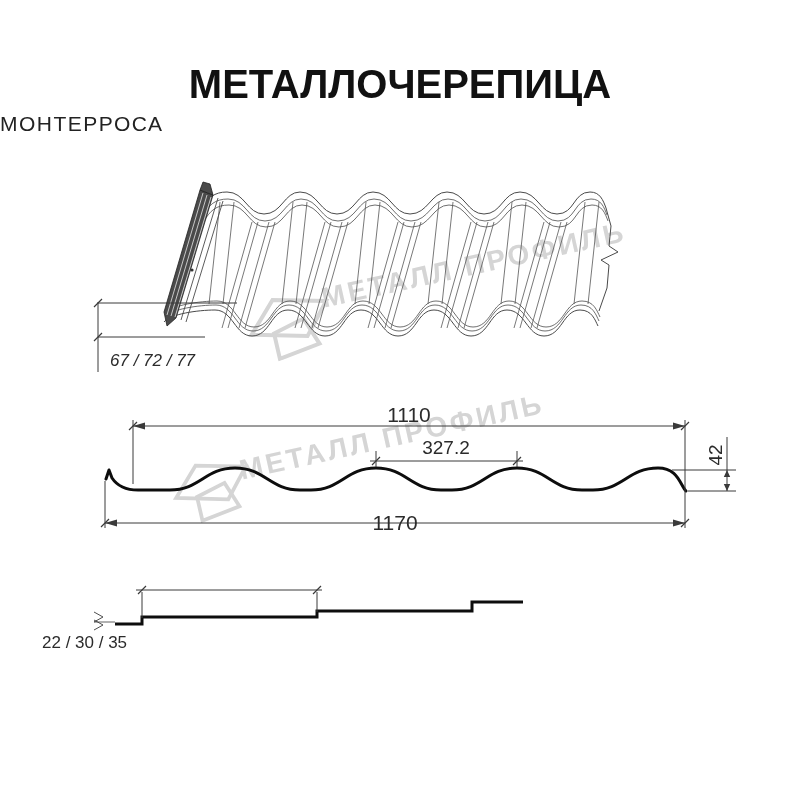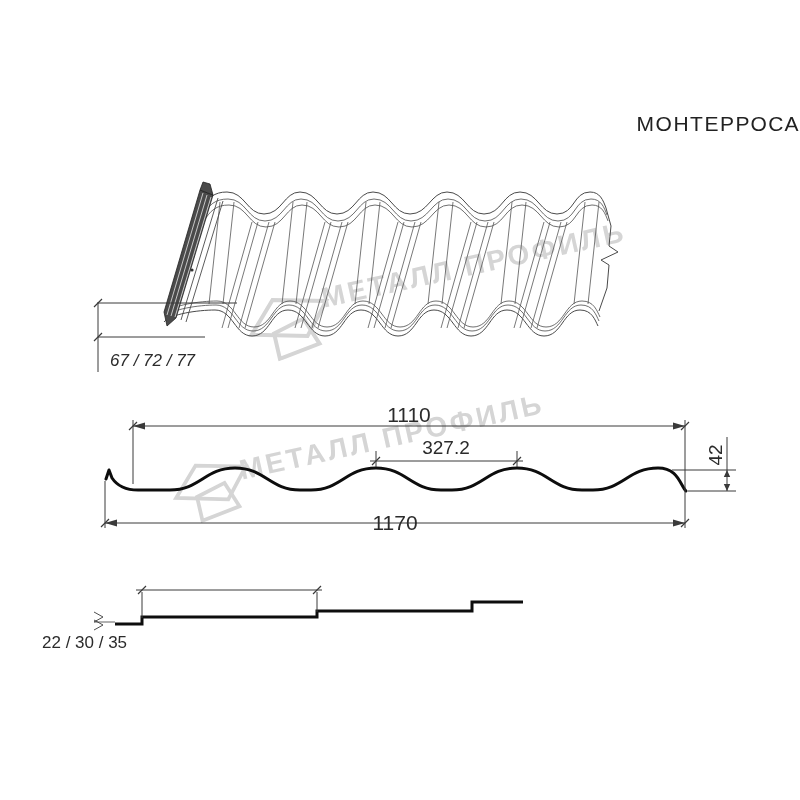--- a/index.html
+++ b/index.html
@@ -1,20 +1,20 @@
 <!DOCTYPE html>
 <html><head>
 <meta charset="utf-8">
 <style>
   html,body{margin:0;padding:0;background:#fff;}
   #page{position:relative;width:800px;height:800px;background:#fff;overflow:hidden;
         font-family:"Liberation Sans",sans-serif;color:#1a1a1a;}
   .title{position:absolute;left:0;top:62px;width:800px;text-align:center;
          font-size:40px;font-weight:800;letter-spacing:0px;color:#111;}
-  .subtitle{position:absolute;left:0;top:112px;width:800px;text-align:right;
+  .subtitle{position:absolute;left:0;top:112px;width:800px;text-align:left;
          font-size:21px;font-weight:500;letter-spacing:1.5px;color:#222;}
   .dim-label{position:absolute;font-size:17px;color:#2b2b2b;white-space:nowrap;}
   .dim-label.big{font-size:21px;}
   .dim-label.mid{font-size:19px;}
   .center{text-align:center;}
   .wm-text{position:absolute;font-size:28px;font-weight:700;letter-spacing:3px;
            color:#d5d5d5;white-space:nowrap;transform-origin:left center;}
   .wm-logo{position:absolute;transform-origin:center center;}
   svg{position:absolute;left:0;top:0;}
   .rot90{transform:rotate(-90deg);}
@@ -33,20 +33,21 @@
   <div class="wm-text" style="left:322px;top:283px;transform:rotate(-12.5deg);">МЕТАЛЛ ПРОФИЛЬ</div>
 
   <div class="wm-logo" style="left:168px;top:458px;transform:rotate(-13deg);">
     <svg width="86" height="62" viewBox="0 0 92 66" style="position:static">
       <path d="M8,34 L36,5 L88,18 L62,48 Z" fill="none" stroke="#d5d5d5" stroke-width="4"></path>
       <path d="M30,38 L62,30 L72,58 L30,64 Z" fill="none" stroke="#d5d5d5" stroke-width="4"></path>
     </svg>
   </div>
   <div class="wm-text" style="left:240px;top:455px;transform:rotate(-12.5deg);">МЕТАЛЛ ПРОФИЛЬ</div>
 
+  <div class="title">МЕТАЛЛОЧЕРЕПИЦА</div>
   <div class="subtitle">МОНТЕРРОСА</div>
 
   <svg width="800" height="800" viewBox="0 0 800 800">
 
     <g transform="translate(140,168)" stroke="#4a4a4a" stroke-width="1" fill="none">
 
       <g>
         <path d="M62,40 C68,30 74,24 87,24 C105,24 107,46 124,46
                  C142,46 144,24 160,24 C178,24 180,46 197,46
                  C215,46 217,24 233,24 C251,24 253,46 270,46

